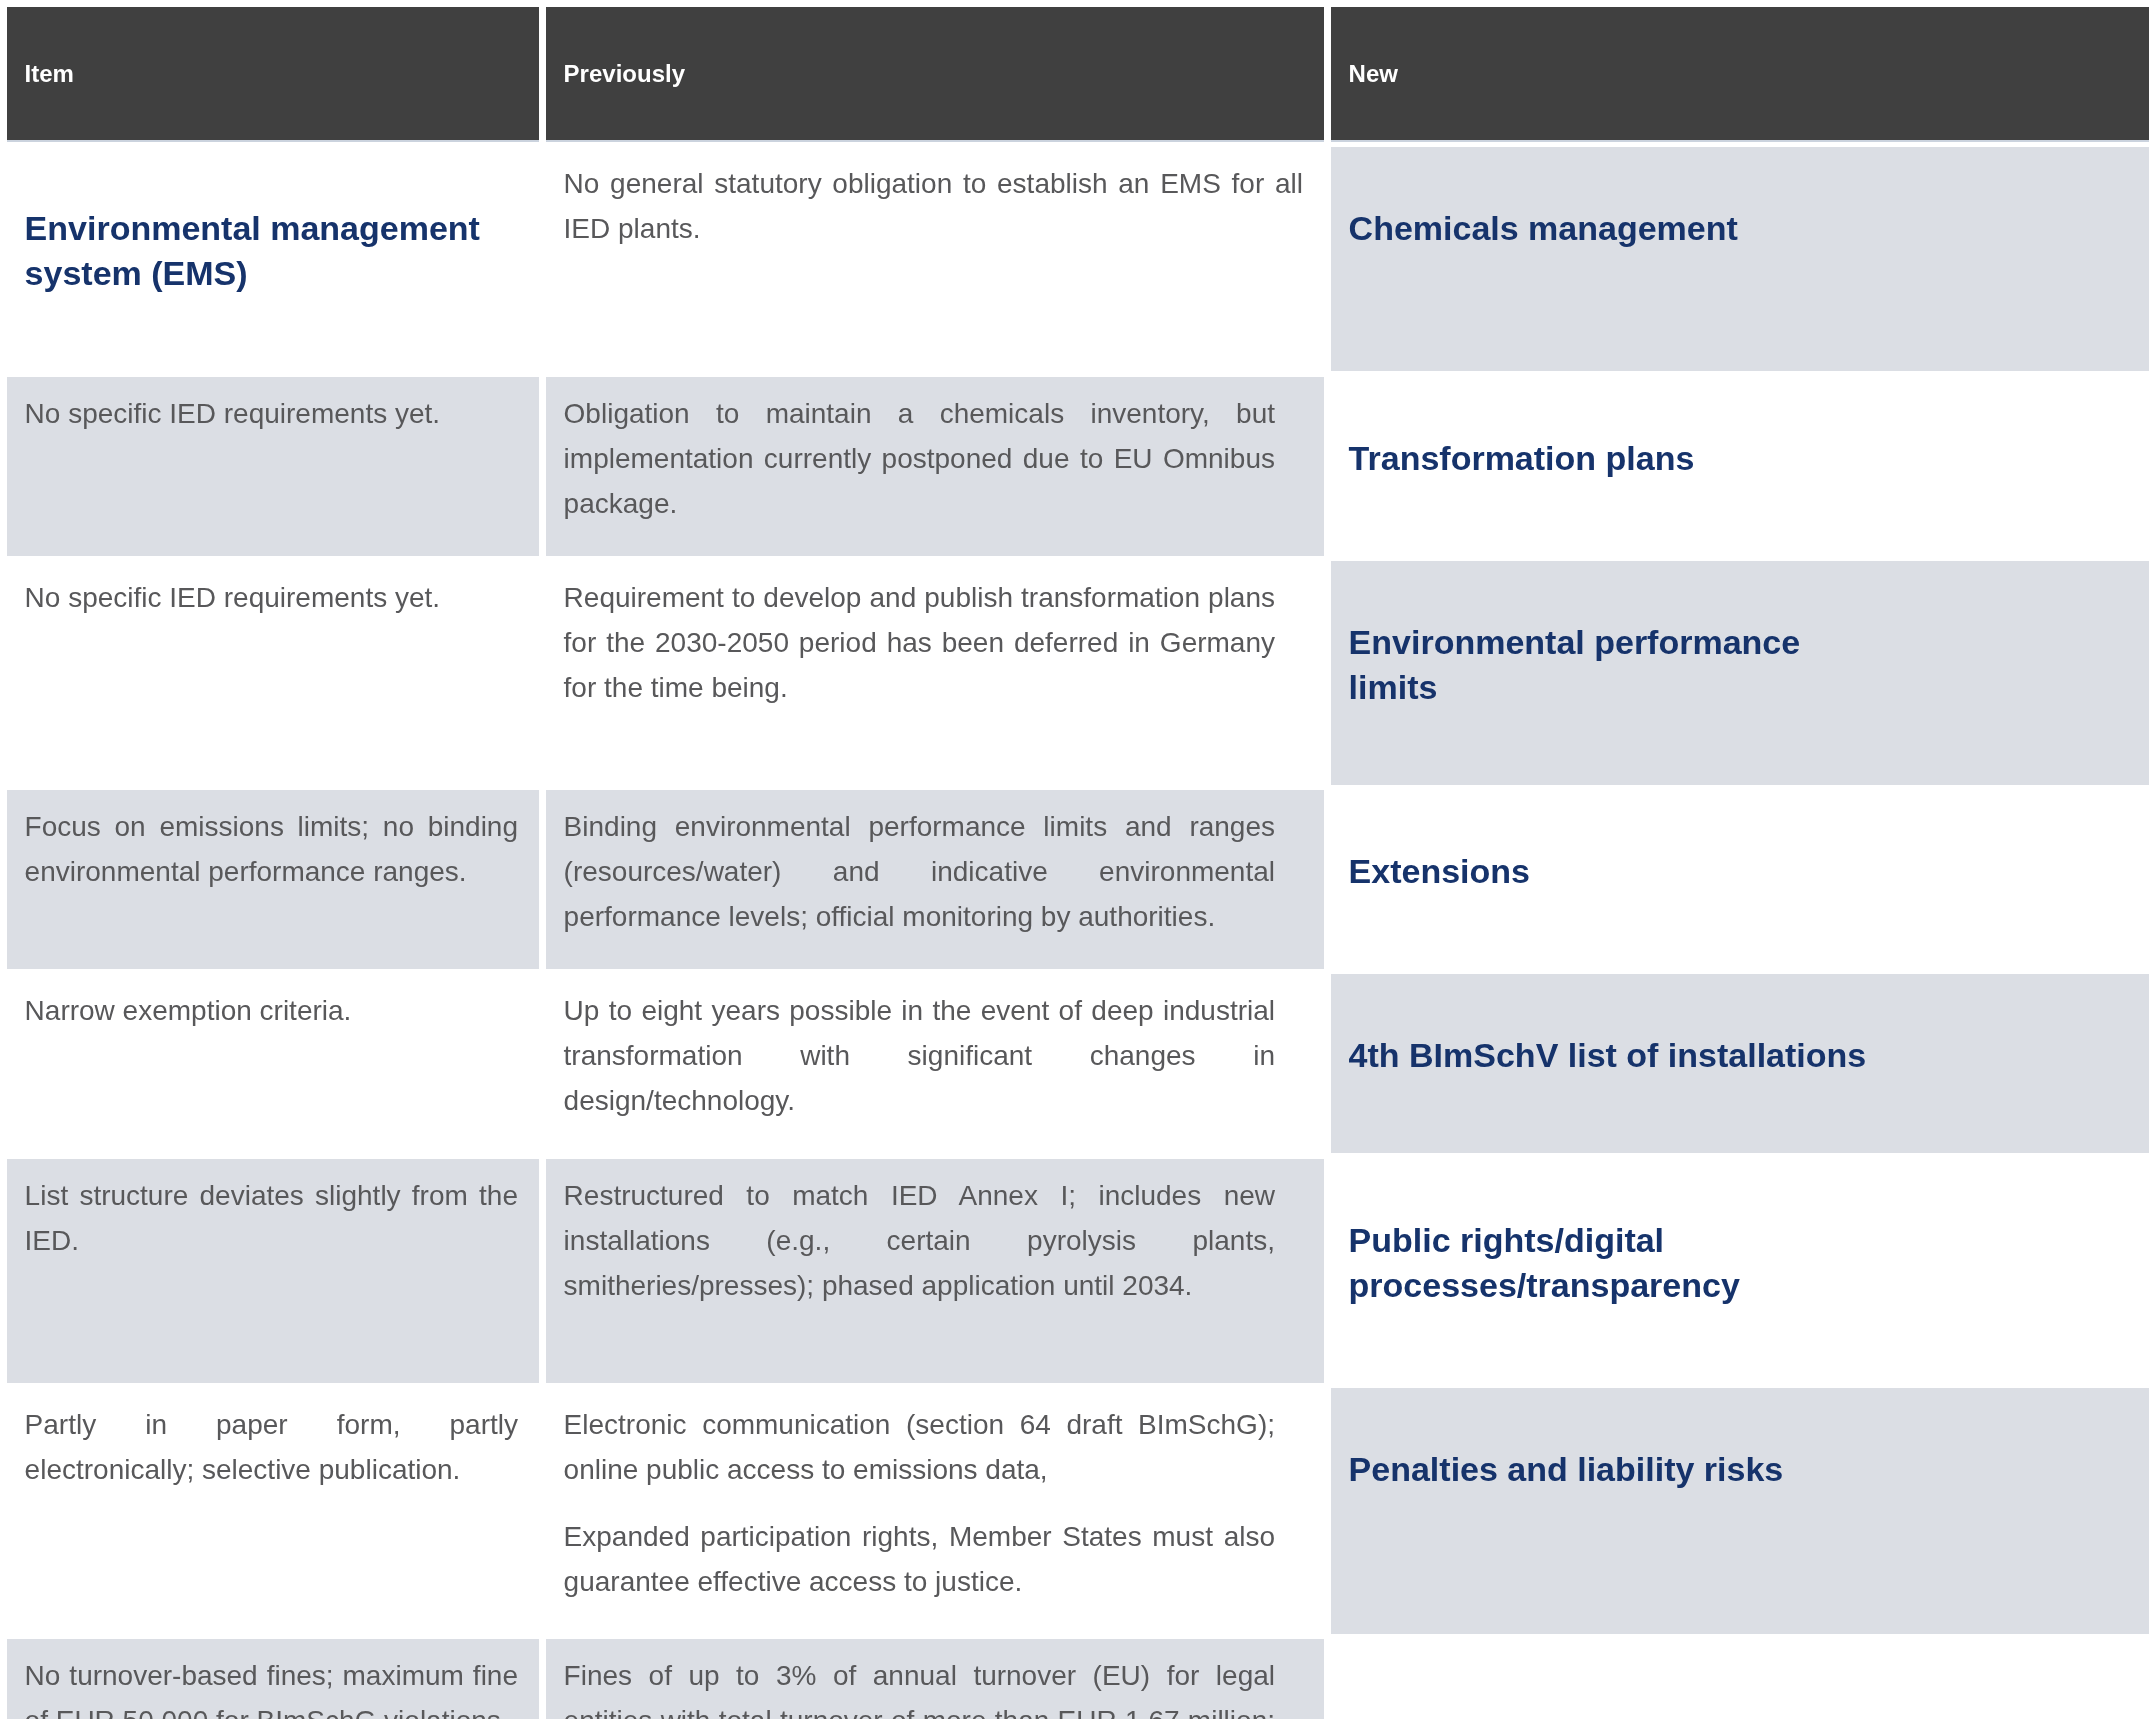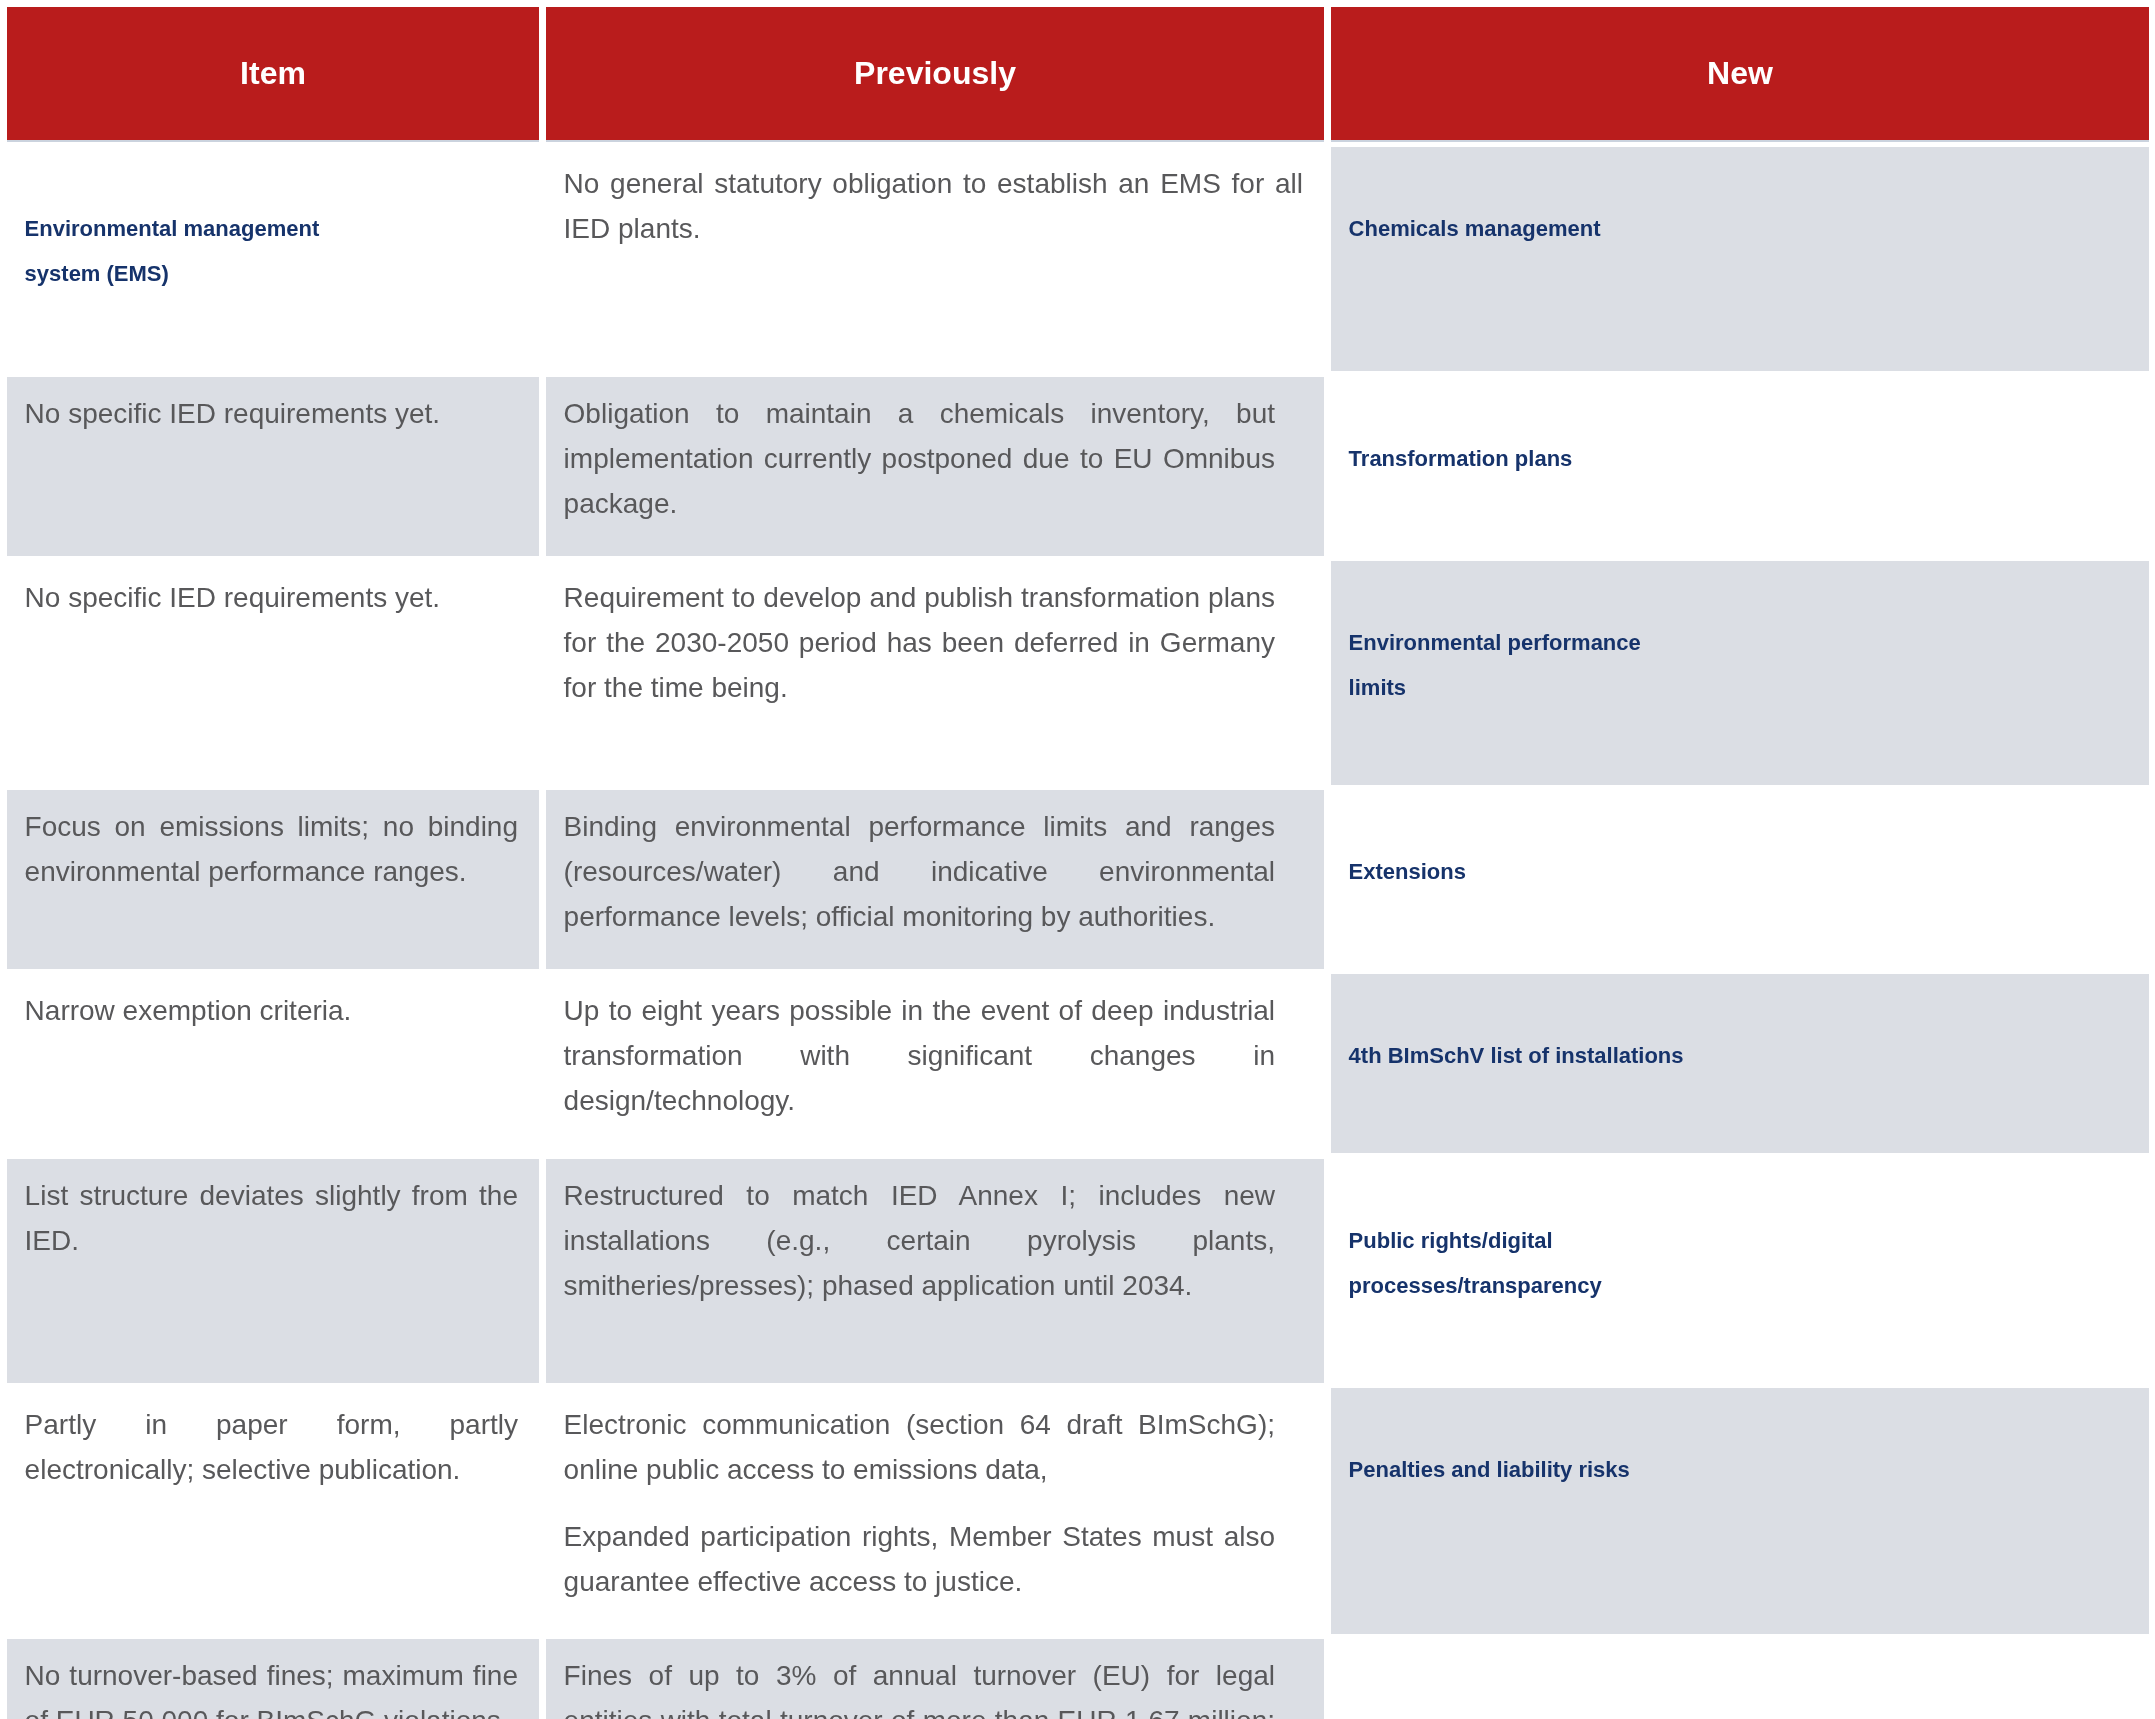--- a/index.html
+++ b/index.html
@@ -18,34 +18,33 @@
     grid-template-rows: 135px
       minmax(224px, auto) minmax(163px, auto) minmax(171px, auto)
       minmax(169px, auto) minmax(173px, auto) minmax(171px, auto)
       minmax(244px, auto) minmax(211px, auto);
     column-gap: 7px;
     row-gap: 5.3px;
     align-content: start;
   }
   .cell { box-sizing: border-box; }
   .head {
-    background: #b91c1c;
+    background: #404040;
     color: #ffffff;
     font-weight: bold;
-    font-size: 32px;
+    font-size: 24px;
     display: flex;
     align-items: center;
     padding: 0 17.6px;
     border-bottom: 2.6px solid #CBD3DE;
-    justify-content: center;
   }
   .item-cell {
     color: #16336B;
     font-weight: bold;
-    font-size: 22px;
+    font-size: 34px;
     line-height: 45px;
     padding: 14px 17.6px 30px 17.6px;
     white-space: pre-line;
   }
   .body-cell {
     color: #58585A;
     font-size: 28px;
     line-height: 45px;
     padding: 14px 21px 30px 17.6px;
     text-align: justify;

